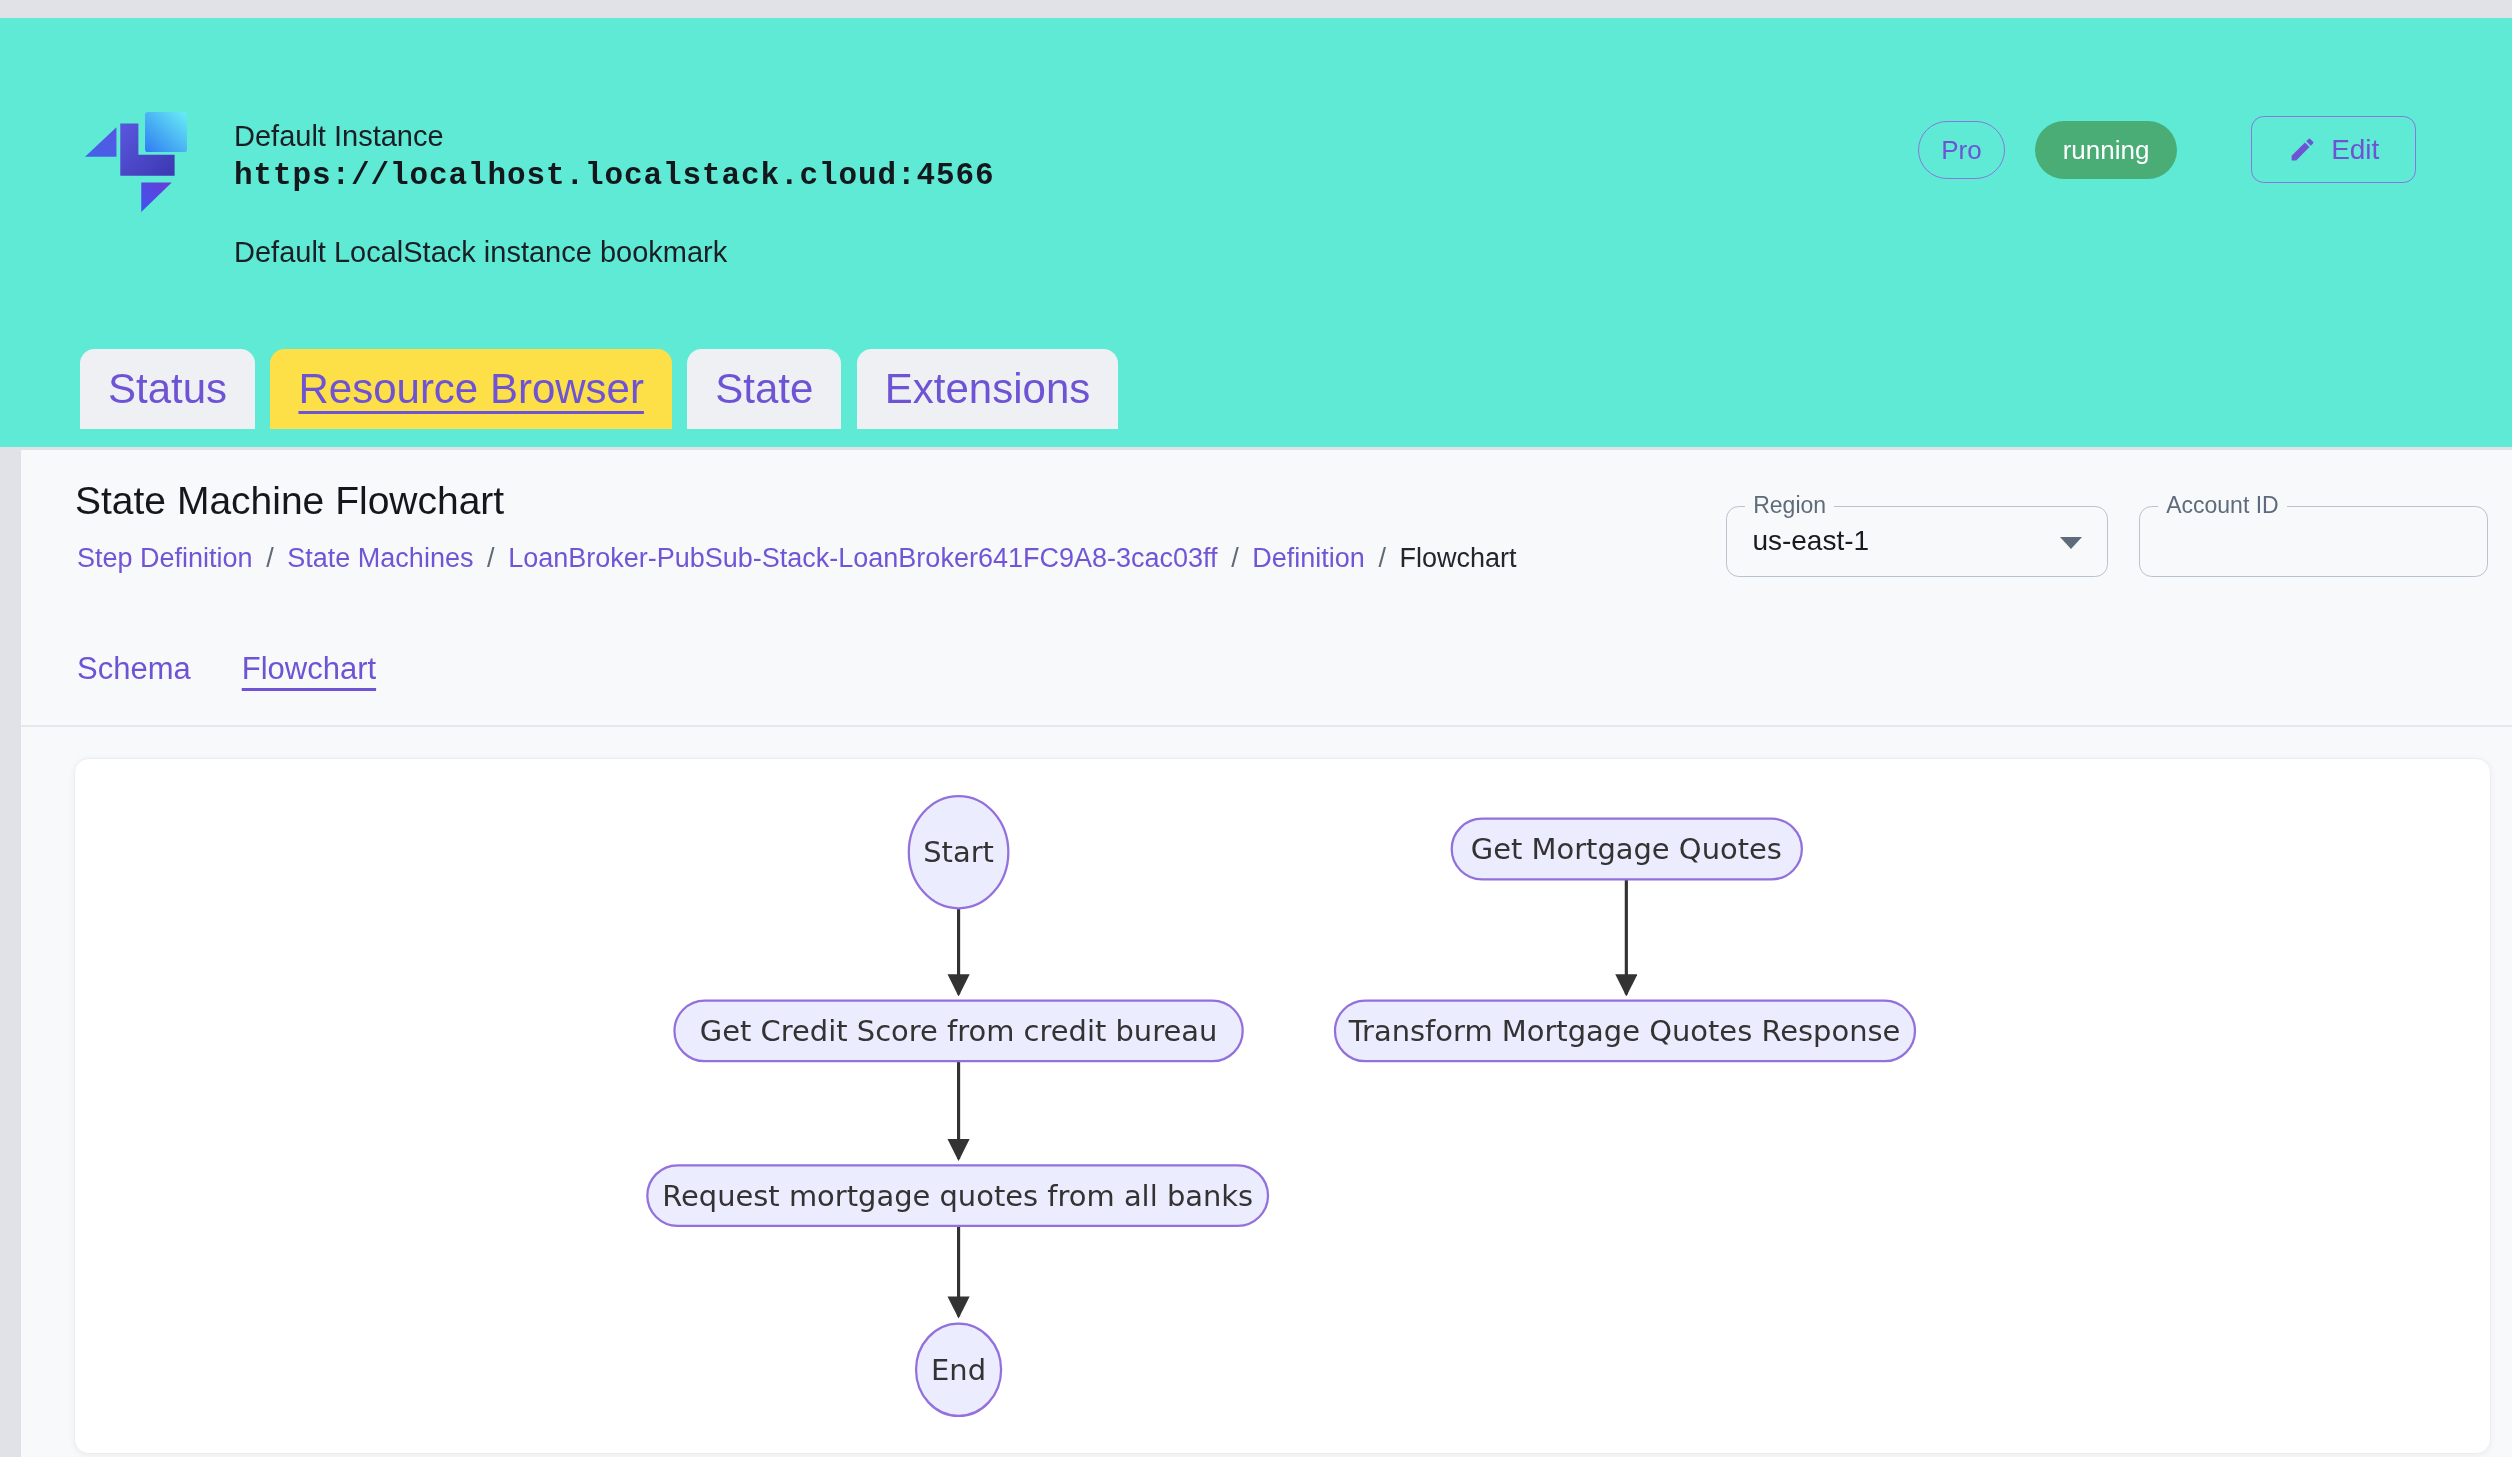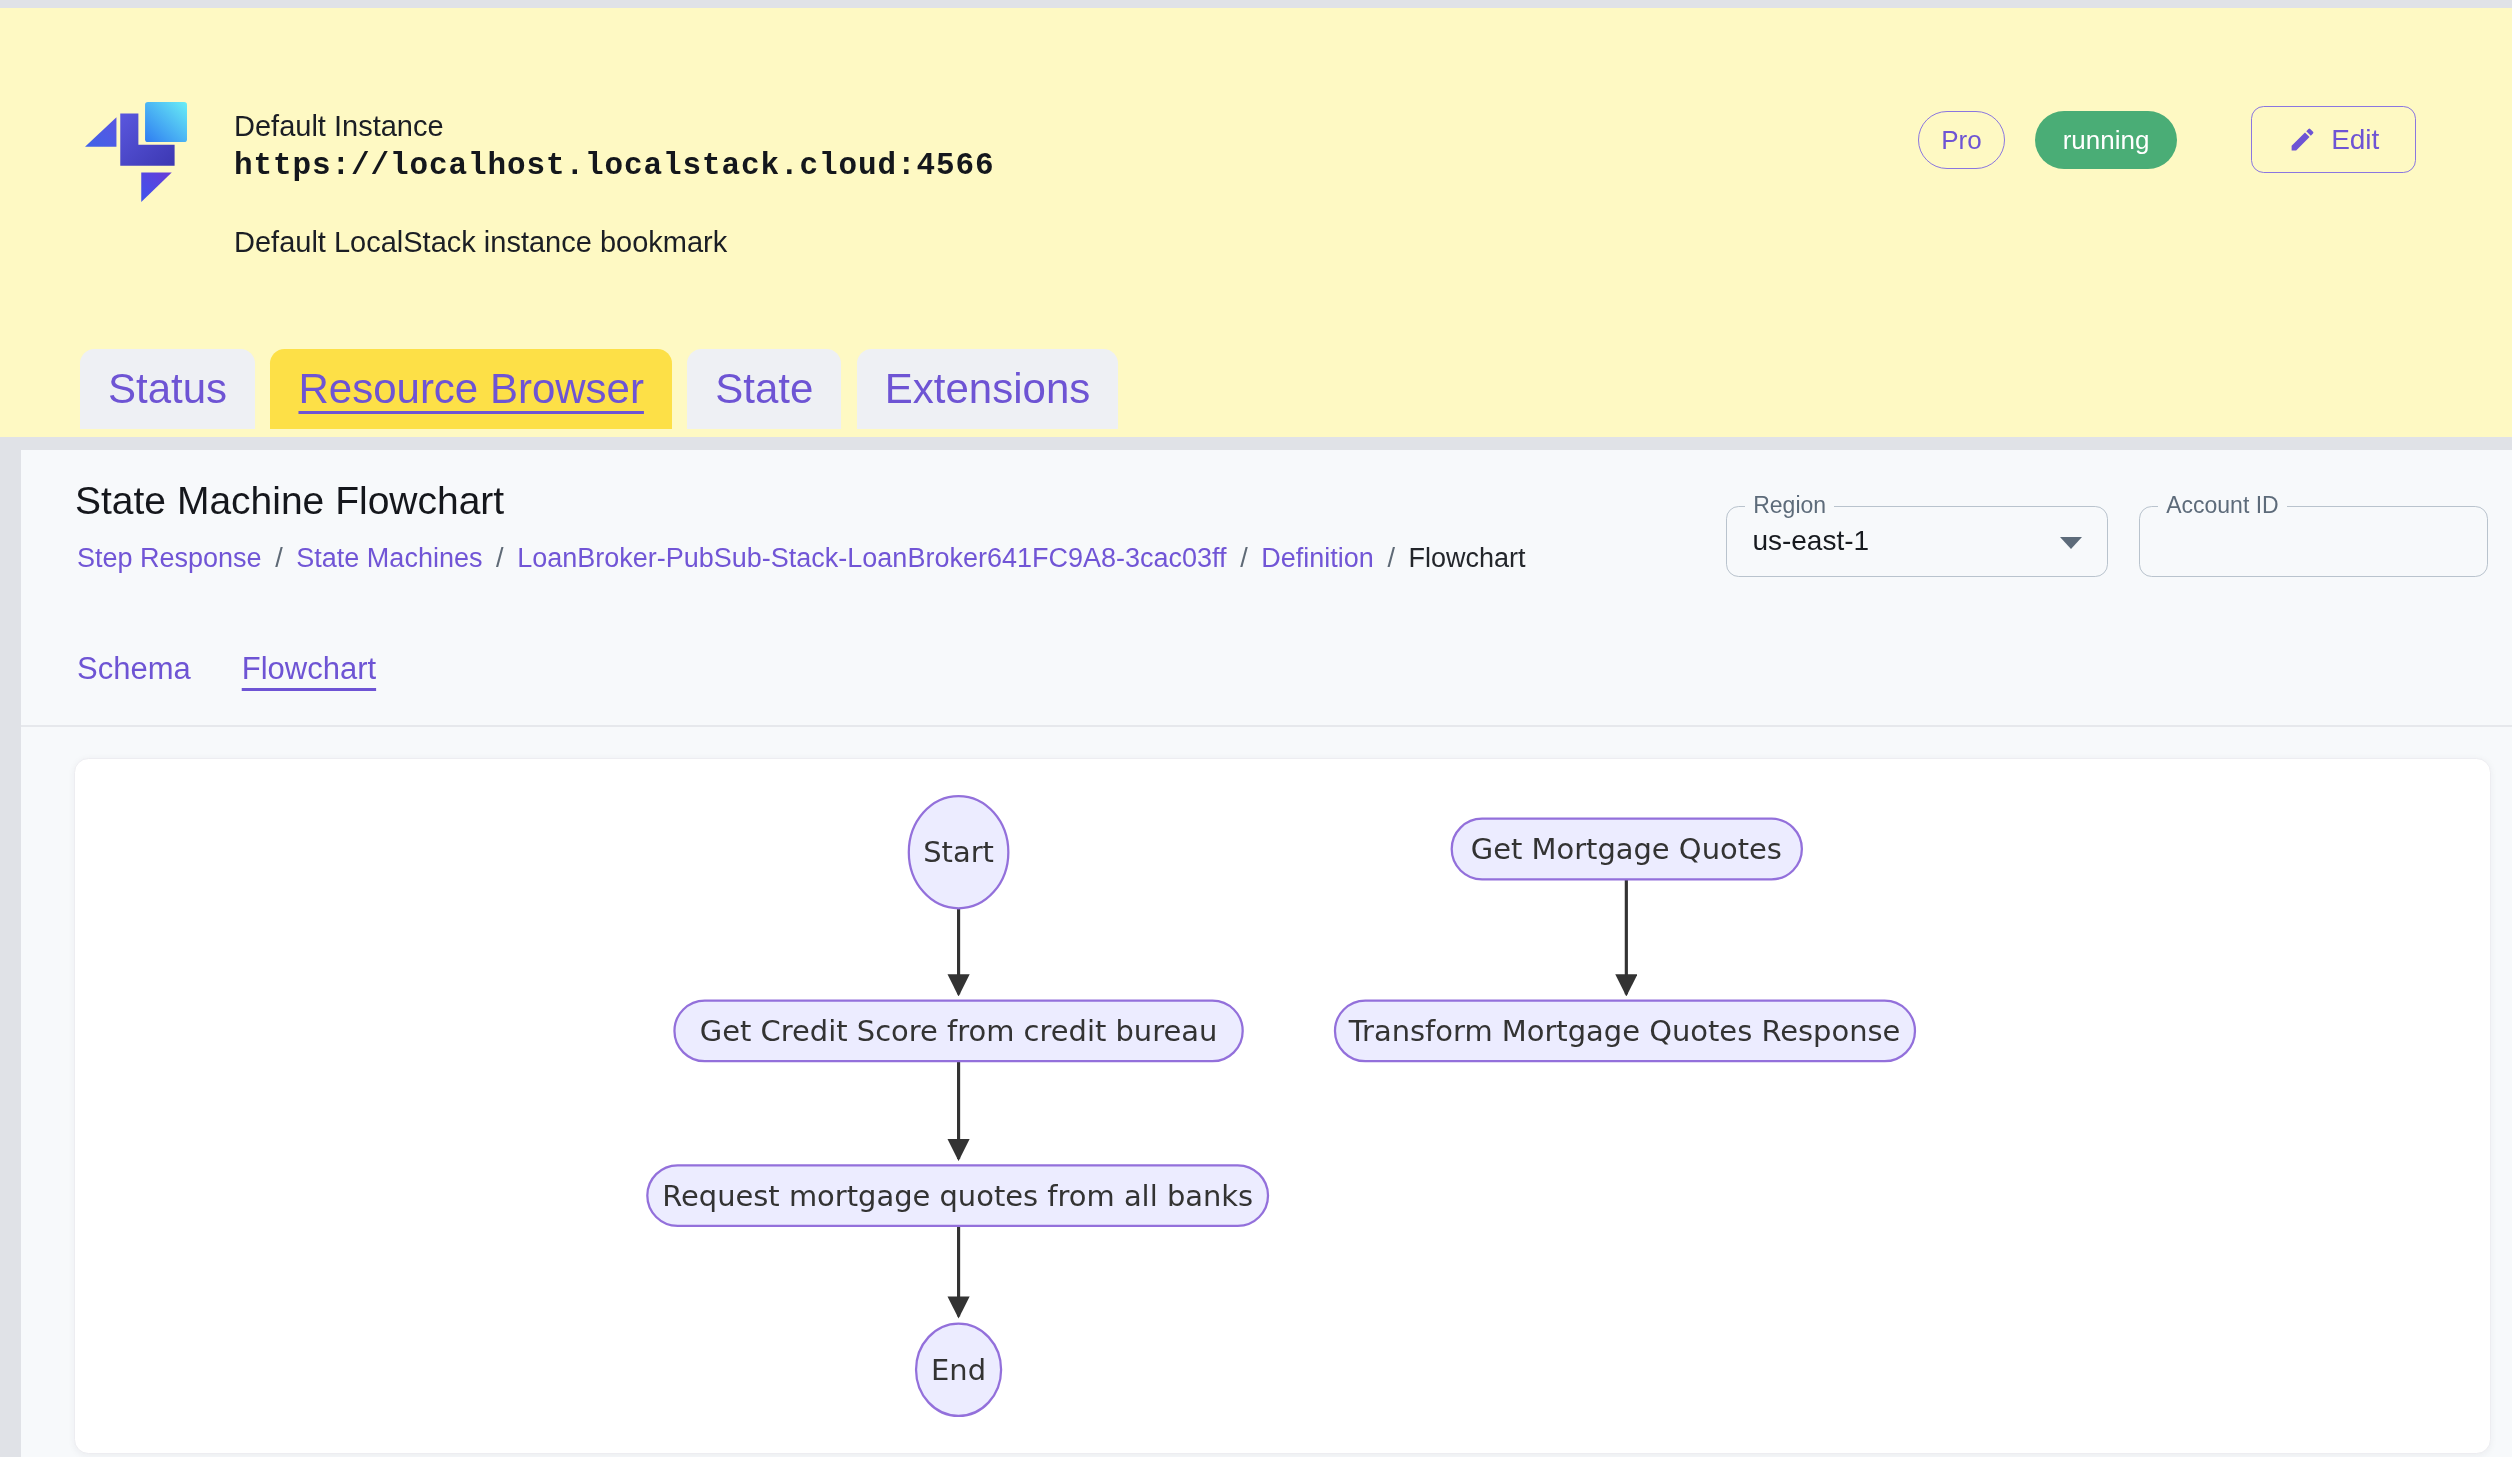--- a/index.html
+++ b/index.html
@@ -3,21 +3,21 @@
 <meta charset="utf-8">
 <style>
   html,body{margin:0;padding:0;}
   body{
     width:2512px;height:1457px;position:relative;overflow:hidden;
     background:#e0e2e7;
     font-family:"Liberation Sans",sans-serif;
     -webkit-font-smoothing:antialiased;
   }
   
-  .topbar{position:absolute;left:0;top:8px;width:100%;height:429px;background:#fef9c3;}
+  .topbar{position:absolute;left:0;top:18px;width:100%;height:429px;background:#5eead4;}
   .logo{position:absolute;left:85px;top:93px;width:102px;height:102px;}
   .inst-name{position:absolute;left:234px;top:102px;font-size:29px;color:#1b1e24;}
   .inst-url{position:absolute;left:234px;top:140px;font-size:31px;font-weight:bold;
             font-family:"Liberation Mono","DejaVu Sans Mono",monospace;color:#14171c;letter-spacing:0.9px;}
   .inst-desc{position:absolute;left:234px;top:218px;font-size:29px;color:#1b1e24;}
   .chip{position:absolute;top:103px;height:58px;border-radius:31px;display:flex;align-items:center;justify-content:center;box-sizing:border-box;}
   .chip-pro{left:1918px;width:87px;border:1.8px solid #8a76e0;color:#6e54d4;font-size:26px;background:transparent;}
   .chip-running{left:2035px;width:142px;background:#4aad76;color:#ffffff;font-size:26px;}
   .btn-edit{position:absolute;left:2207px;top:98px;width:165px;height:67px;box-sizing:border-box;
             border:1.8px solid #8a76e0;border-radius:12.7px;background:transparent;
@@ -106,21 +106,21 @@
   <div class="tab">Status</div>
   <div class="tab active">Resource Browser</div>
   <div class="tab">State</div>
   <div class="tab">Extensions</div>
 </div>
 
 <div class="panel">
   <div class="page-title">State Machine Flowchart</div>
 
   <div class="breadcrumb">
-    <span class="crumb">Step Response</span>
+    <span class="crumb">Step Definition</span>
     <span class="crumb-sep">/</span>
     <span class="crumb">State Machines</span>
     <span class="crumb-sep">/</span>
     <span class="crumb">LoanBroker-PubSub-Stack-LoanBroker641FC9A8-3cac03ff</span>
     <span class="crumb-sep">/</span>
     <span class="crumb">Definition</span>
     <span class="crumb-sep">/</span>
     <span class="crumb-current">Flowchart</span>
   </div>
 

